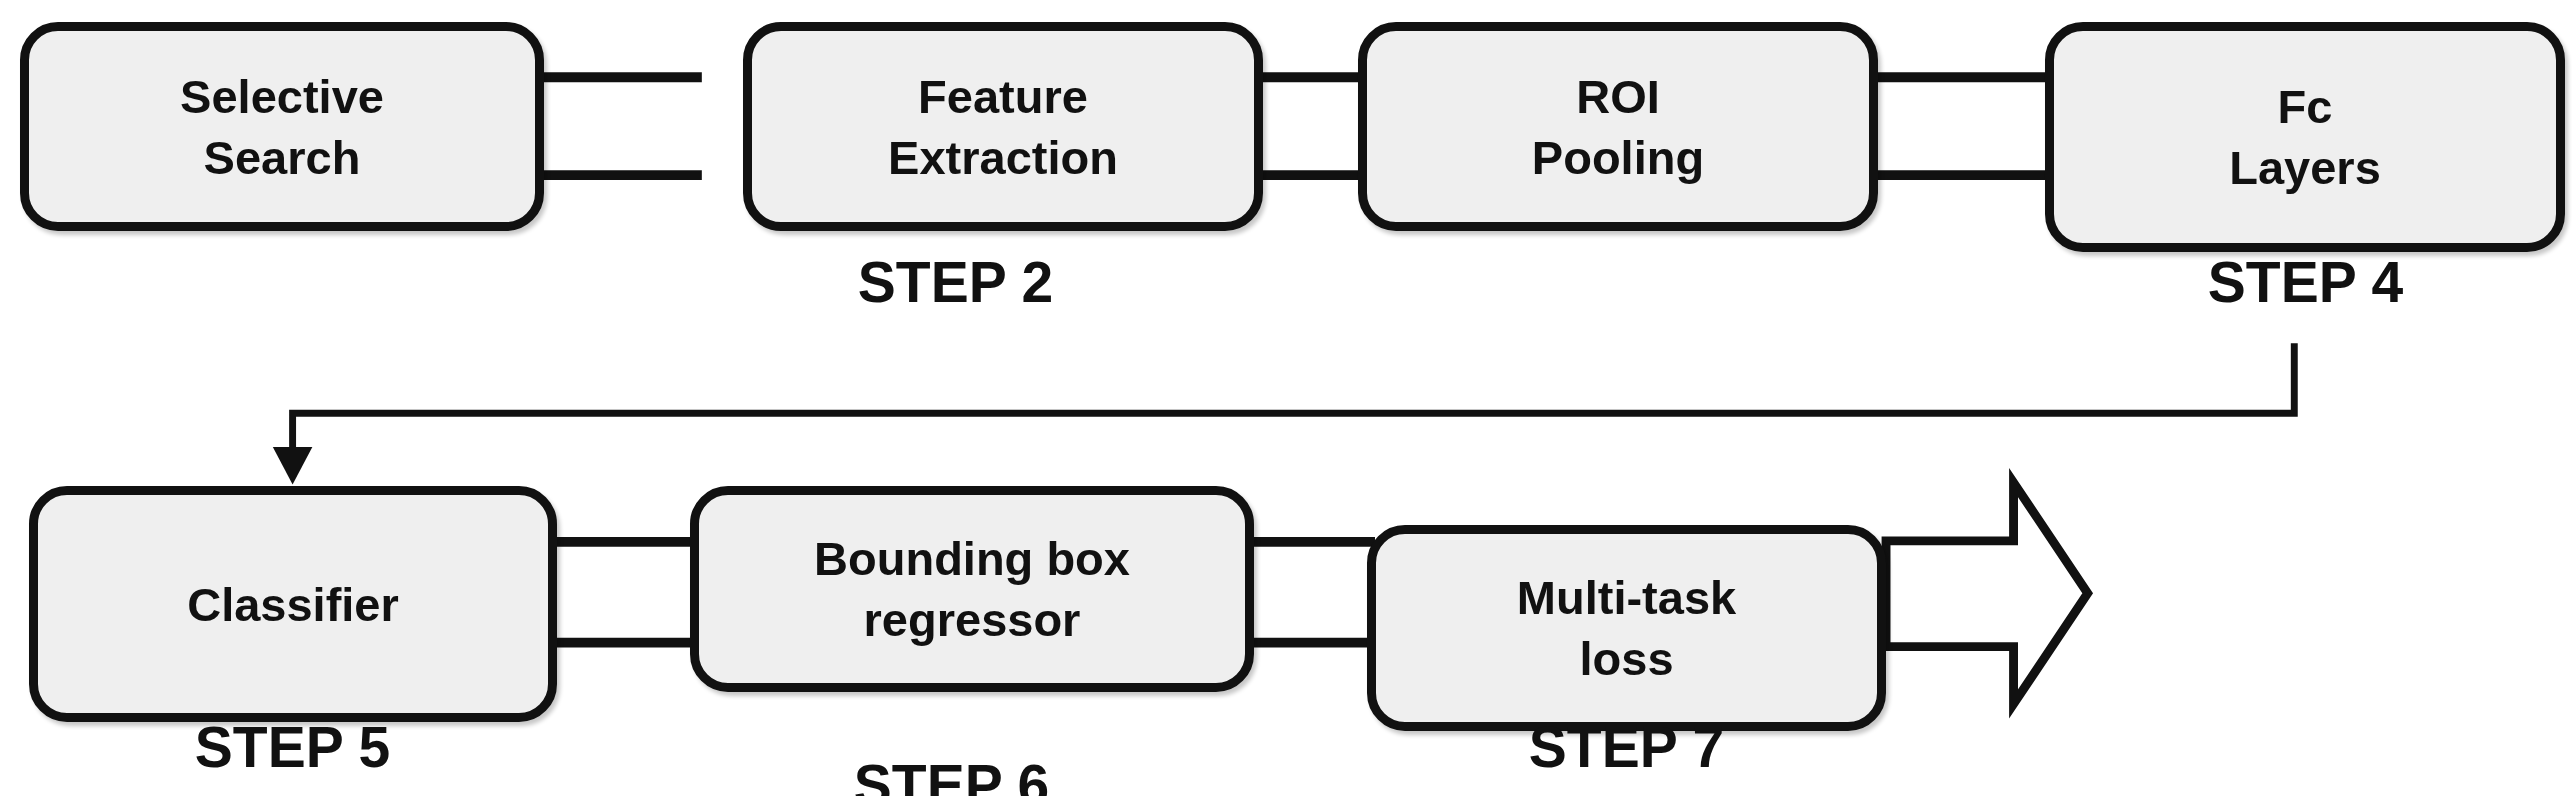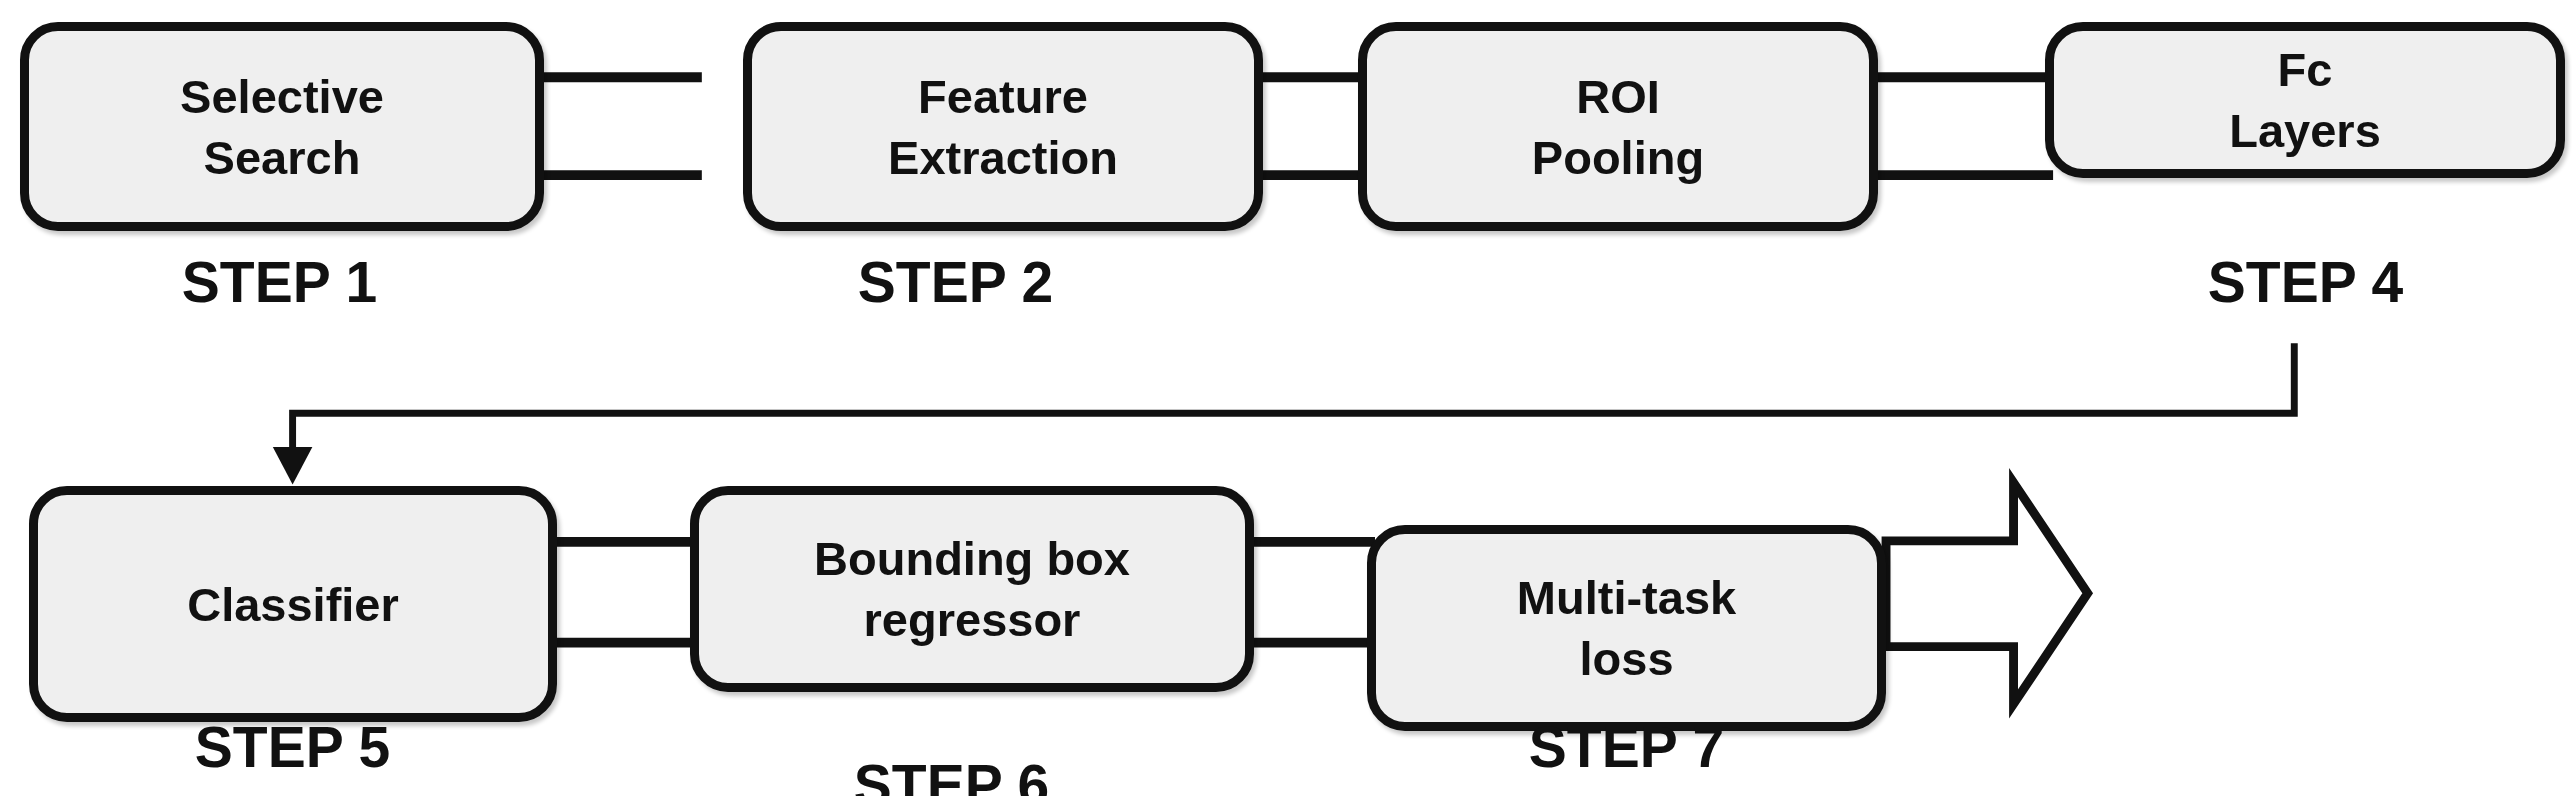--- a/index.html
+++ b/index.html
@@ -115,26 +115,25 @@
 Search</span>
   </div>
   <div class="node" style="left:695px;  top:22px;  width:520px; height:209px;margin-left:48px;">
     <span class="node-title">Feature
 Extraction</span>
   </div>
   <div class="node" style="left:1358px; top:22px;  width:520px; height:209px;">
     <span class="node-title">ROI
 Pooling</span>
   </div>
-  <div class="node" style="left:2045px; top:22px;  width:520px; height:156px;">
+  <div class="node" style="left:2045px; top:22px;  width:520px; height:230px;">
     <span class="node-title">Fc
 Layers</span>
   </div>
 
-  <div class="step-label" style="left:131px;  top:249px;">STEP 1</div>
   <div class="step-label" style="left:807px;  top:249px;">STEP 2</div>
   <div class="step-label" style="left:2157px; top:249px;">STEP 4</div>
 
   <div class="node" style="left:29px;   top:486px; width:528px; height:236px;">
     <span class="node-title">Classifier</span>
   </div>
   <div class="node" style="left:690px;  top:486px; width:564px; height:206px;">
     <span class="node-title">Bounding box
 regressor</span>
   </div>

